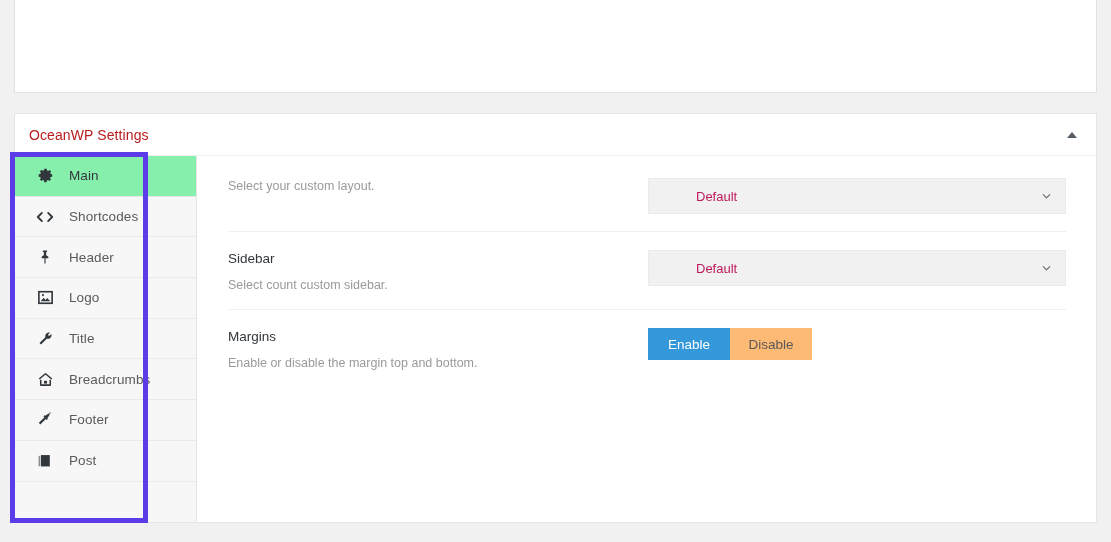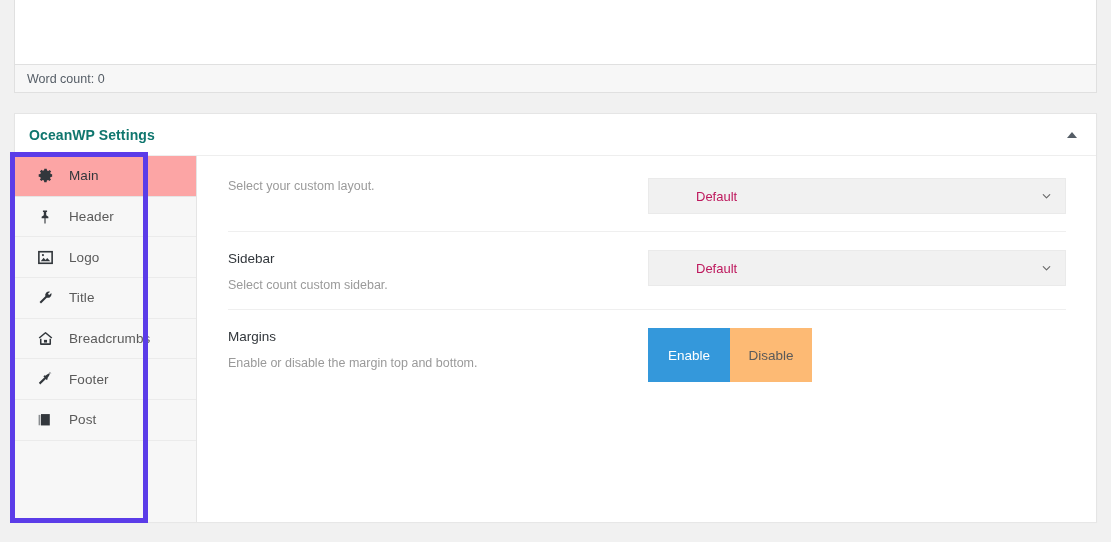--- a/index.html
+++ b/index.html
@@ -65,22 +65,22 @@
     position: relative;
     height: 42px;
     border-bottom: 1px solid #eeeeee;
     display: flex;
     align-items: center;
     padding-left: 14px;
     box-sizing: border-box;
   }
   #panel-title {
     font-size: 14px;
-    font-weight: bold;
-    color: #0f766e;
+    font-weight: normal;
+    color: #b91c1c;
     letter-spacing: .1px;
   }
   #collapse-toggle {
     position: absolute;
     right: 14px;
     top: 50%;
     transform: translateY(-50%);
     width: 20px;
     height: 20px;
     display: flex;
@@ -114,21 +114,21 @@
     height: 40.7px;
     display: flex;
     align-items: center;
     padding-left: 20px;
     box-sizing: border-box;
     border-bottom: 1px solid #ebebeb;
     background: #f7f7f7;
     cursor: pointer;
   }
   .tab-item.active {
-    background: #fca5a5;
+    background: #86efac;
     border-bottom: 1px solid #e5e5e5;
   }
   .tab-item .tab-icon {
     width: 20px;
     height: 20px;
     flex: 0 0 20px;
     display: flex;
     align-items: center;
     justify-content: center;
     margin-right: 14px;
@@ -189,21 +189,21 @@
     position: absolute;
     right: 12px;
     top: 50%;
     transform: translateY(-50%);
     color: #6b6b6b;
   }
   .select-box .chevron svg { display: block; }
 
   .btn-group { display: flex; }
   .btn-group .tgl-btn {
-    height: 54px;
+    height: 32px;
     min-width: 82px;
     padding: 0 18px;
     display: flex;
     align-items: center;
     justify-content: center;
     font-size: 13.5px;
     cursor: pointer;
     box-sizing: border-box;
   }
   .btn-group .tgl-btn.on {
@@ -225,23 +225,20 @@
     border: 5px solid #5b3ce8;
     box-sizing: border-box;
     pointer-events: none;
   }
 </style>
 </head>
 <body>
 
 <div id="editor-area">
   <div id="editor-canvas"></div>
-  <div id="word-count-bar">
-    <span class="wc-text">Word count: 0</span>
-  </div>
 </div>
 
 <div id="oceanwp-panel">
 
   <div id="panel-header">
     <span id="panel-title">OceanWP Settings</span>
     <span id="collapse-toggle">
       <span class="tri"></span>
     </span>
   </div>
@@ -253,20 +250,29 @@
       <div class="tab-item active">
         <span class="tab-icon">
           <svg width="17" height="17" viewBox="0 0 20 20" fill="currentColor">
             <path d="M10 6.2A3.8 3.8 0 1 0 10 13.8 3.8 3.8 0 0 0 10 6.2zm0 6a2.2 2.2 0 1 1 0-4.4 2.2 2.2 0 0 1 0 4.4z"></path>
             <path d="M18 8.6l-1.9-.3a6.4 6.4 0 0 0-.6-1.5l1.2-1.5-1.9-1.9-1.5 1.2a6.4 6.4 0 0 0-1.5-.6L11.4 2H8.6l-.3 1.9a6.4 6.4 0 0 0-1.5.6L5.3 3.3 3.4 5.2l1.2 1.5a6.4 6.4 0 0 0-.6 1.5L2 8.6v2.8l1.9.3c.14.53.35 1.03.6 1.5l-1.2 1.5 1.9 1.9 1.5-1.2c.47.26.97.47 1.5.6l.3 1.9h2.8l.3-1.9c.53-.13 1.03-.34 1.5-.6l1.5 1.2 1.9-1.9-1.2-1.5c.26-.47.47-.97.6-1.5l1.9-.3V8.6z"></path>
           </svg>
         </span>
         <span class="tab-label">Main</span>
       </div>
 
+      <div class="tab-item">
+        <span class="tab-icon">
+          <svg width="18" height="18" viewBox="0 0 20 20" fill="none" stroke="currentColor" stroke-width="2.1" stroke-linecap="round" stroke-linejoin="round">
+            <polyline points="6.5,5.5 2,10 6.5,14.5"></polyline>
+            <polyline points="13.5,5.5 18,10 13.5,14.5"></polyline>
+          </svg>
+        </span>
+        <span class="tab-label">Shortcodes</span>
+      </div>
 
       <div class="tab-item">
         <span class="tab-icon">
           <svg width="16" height="16" viewBox="0 0 20 20" fill="currentColor">
             <path d="M12.6 2H7.4v1.6h1.1v4.3L5.8 9.8v1.7h3.5V18h1.4v-6.5h3.5V9.8l-2.7-1.9V3.6h1.1V2z"></path>
           </svg>
         </span>
         <span class="tab-label">Header</span>
       </div>
 

